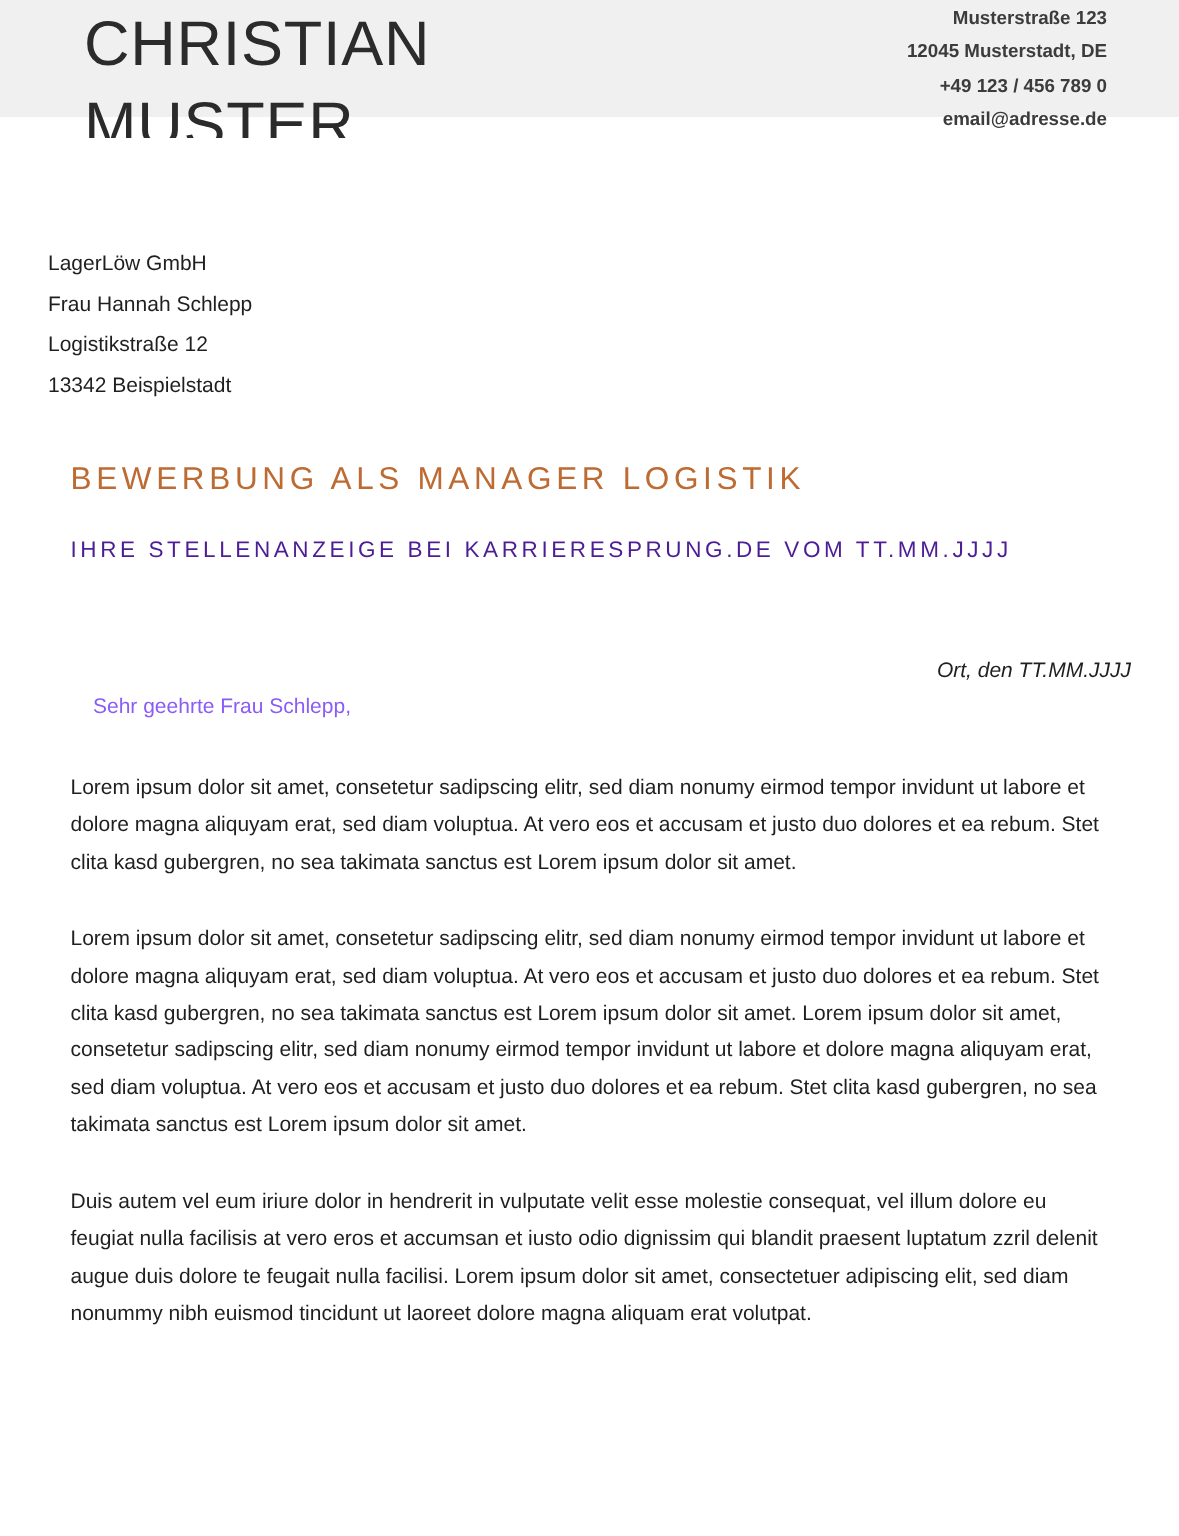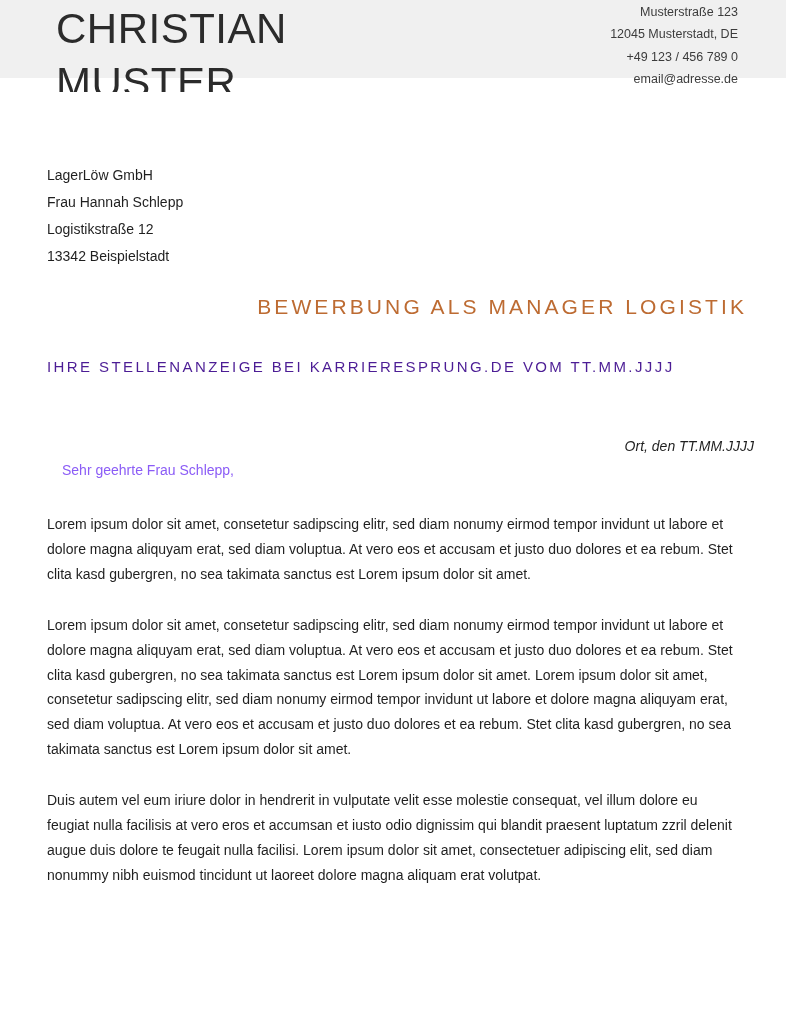--- a/index.html
+++ b/index.html
@@ -54,54 +54,53 @@
   .contact-block {
     position: absolute;
     right: 48px;
     top: 1px;
     text-align: right;
     font-size: 12.5px;
     line-height: 1.78;
     color: #3c3c3c;
     z-index: 4;
   }
-  .contact-line { display: block; }
+  .contact-line { display: block; font-weight: bold; }
 
   
   .page {
     position: absolute;
     left: 0;
     top: 0;
     width: 786px;
     height: 1024px;
     z-index: 2;
   }
 
   .recipient {
     position: absolute;
-    left: 47px;
+    left: 32px;
     top: 162px;
     font-size: 14px;
     line-height: 1.92;
     color: #1f1f1f;
   }
   .recipient-line { display: block; }
 
   .subject {
     position: absolute;
     left: 47px;
-    top: 295px;
+    top: 308px;
     width: 700px;
     font-size: 21px;
     letter-spacing: 3.1px;
     color: #bd6b32;
     text-transform: uppercase;
     font-weight: 400;
     white-space: nowrap;
-    text-align: right;
   }
 
   .subject-sub {
     position: absolute;
     left: 47px;
     top: 352px;
     width: 672px;
     font-size: 15px;
     letter-spacing: 2.4px;
     line-height: 1.98;

